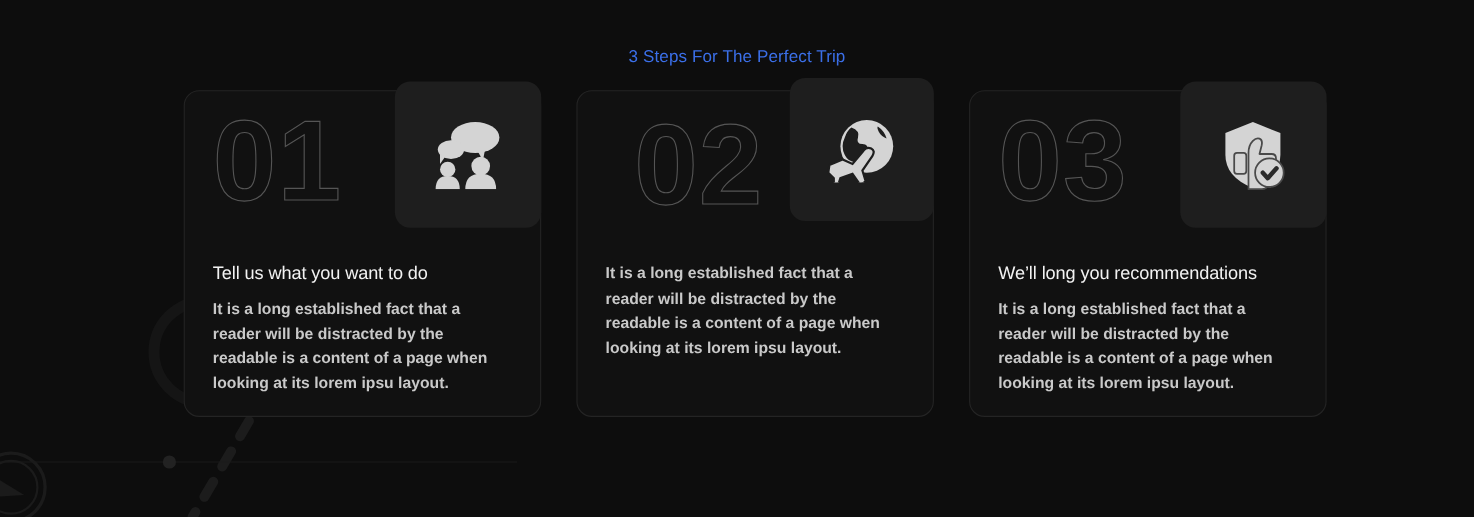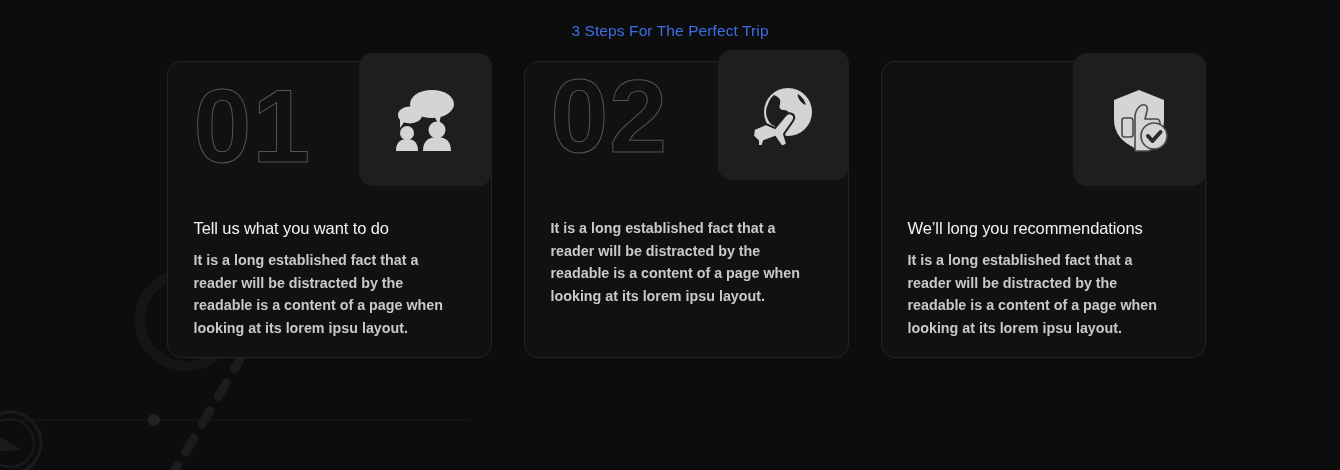--- a/index.html
+++ b/index.html
@@ -23,21 +23,21 @@
     height: 470px;
     pointer-events: none;
     z-index: 0;
   }
 
   
   .section-head {
     position: relative;
     z-index: 2;
     text-align: center;
-    padding-top: 21px;
+    padding-top: 42px;
   }
   .eyebrow {
     font-size: 15.5px;
     line-height: 20px;
     color: #3b6fe8;
     letter-spacing: .1px;
     font-weight: 400;
   }
   .headline {
     margin-top: 7px;
@@ -114,21 +114,21 @@
   .card-text {
     font-size: 14.3px;
     line-height: 22.6px;
     color: #c9c9c9;
     font-weight: 700;
     margin: 0;
   }
 
   
   .card--2 .icon-box { top: -12px; height: 130px; width: 131px; }
-  .card--2 .step-number { top: 2px; }
+  .card--2 .step-number { top: 15px; margin-left: 26px; }
   .card--3 .icon-box { top: -9px; }
 </style>
 </head>
 <body>
 
 <svg id="bg-decor" viewBox="0 0 1340 470" width="1340" height="470">
 
   <g opacity="1">
     <circle cx="10" cy="443" r="31" fill="none" stroke="#1b1b1b" stroke-width="3"></circle>
     <circle cx="10" cy="443" r="24" fill="none" stroke="#1b1b1b" stroke-width="2"></circle>
@@ -192,20 +192,21 @@
         </svg>
       </div>
     </div>
     <div class="card-body">
       <p class="card-text">It is a long established fact that a reader will be distracted by the readable is a content of a page when looking at its lorem ipsu layout.</p>
     </div>
   </div>
 
   <div class="card card--3">
     <div class="card-top">
+      <div class="step-number">03</div>
       <div class="icon-box">
         <svg width="62" height="64" viewBox="0 0 62 64">
           <path d="M31 2 L56 12 L56 32 q0 20 -25 30 Q6 52 6 32 L6 12 Z" fill="#d4d4d4"></path>
           <rect x="14" y="30" width="11" height="19" rx="2.5" fill="#d4d4d4" stroke="#4a4a4a" stroke-width="1.6"></rect>
           <path d="M27 30 q0 -7 4 -11 q3 -3 6 -2 q3 1 2 6 l-2 8 l11 0
                    q4 0 4 4 q0 4 -4 4 l-2 0 q4 0 4 4 q0 4 -4 4 l-2 0
                    q4 0 4 4 q0 4 -4 4 l-3 0 q3 1 3 4 q0 4 -5 4 l-12 0 z" fill="#d4d4d4" stroke="#4a4a4a" stroke-width="1.6" stroke-linejoin="round"></path>
           <circle cx="46" cy="48" r="13" fill="#d4d4d4" stroke="#4a4a4a" stroke-width="1.6"></circle>
           <path d="M40 48 l4.5 5 l8 -9" fill="none" stroke="#2a2a2a" stroke-width="4" stroke-linecap="round" stroke-linejoin="round"></path>
         </svg>

